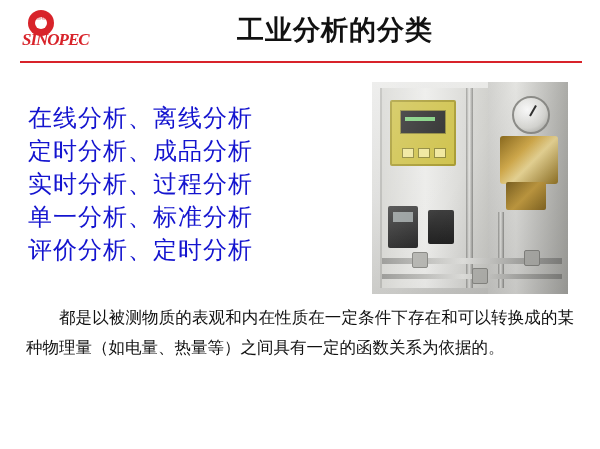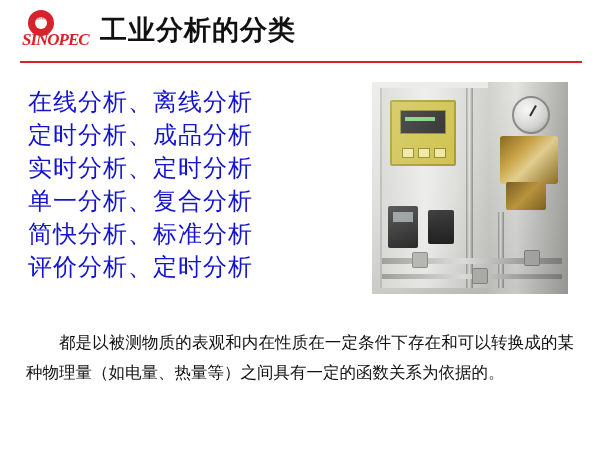--- a/index.html
+++ b/index.html
@@ -87,57 +87,58 @@
     color: #d8232a;
     letter-spacing: -1px;
     font-family: "Liberation Serif", serif;
   }
 
   .slide-title {
     position: absolute;
     left: 100px;
     top: 12px;
     width: 470px;
+    text-align: center;
     font-size: 27px;
     font-weight: bold;
     color: #111111;
     font-family: "DejaVu Sans", sans-serif;
     letter-spacing: 1px;
   }
 
   .header-rule {
     position: absolute;
     left: 20px;
     top: 61px;
     width: 562px;
     height: 2px;
     background: #d8232a;
   }
 
   
   .blue-list {
     position: absolute;
     left: 28px;
-    top: 86px;
+    top: 102px;
     width: 330px;
   }
   .blue-line {
     font-size: 24px;
     line-height: 33px;
     color: #1414cf;
     font-family: "DejaVu Sans", sans-serif;
     letter-spacing: 1px;
     white-space: nowrap;
   }
 
   
   .body-para {
     position: absolute;
     left: 26px;
-    top: 328px;
+    top: 303px;
     width: 548px;
     font-size: 16.5px;
     line-height: 30px;
     color: #111111;
     font-family: "DejaVu Sans", sans-serif;
     text-indent: 33px;
     text-align: justify;
   }
 
   
@@ -312,23 +313,22 @@
       </div>
     </div>
 
     <div class="slide-title">工业分析的分类</div>
     <div class="header-rule"></div>
   </div>
 
   <div class="blue-list">
     <div class="blue-line">在线分析、离线分析</div>
     <div class="blue-line">定时分析、成品分析</div>
-    <div class="blue-line">实时分析、定时分析</div>
-    <div class="blue-line">单一分析、复合分析</div>
-    <div class="blue-line">简快分析、标准分析</div>
+    <div class="blue-line">实时分析、过程分析</div>
+    <div class="blue-line">单一分析、标准分析</div>
     <div class="blue-line">评价分析、定时分析</div>
   </div>
 
   <div class="photo">
     <div class="ph-panel"></div>
     <div class="ph-rightcab"></div>
 
     <div class="ph-pipe v1"></div>
     <div class="ph-pipe v2"></div>
 

